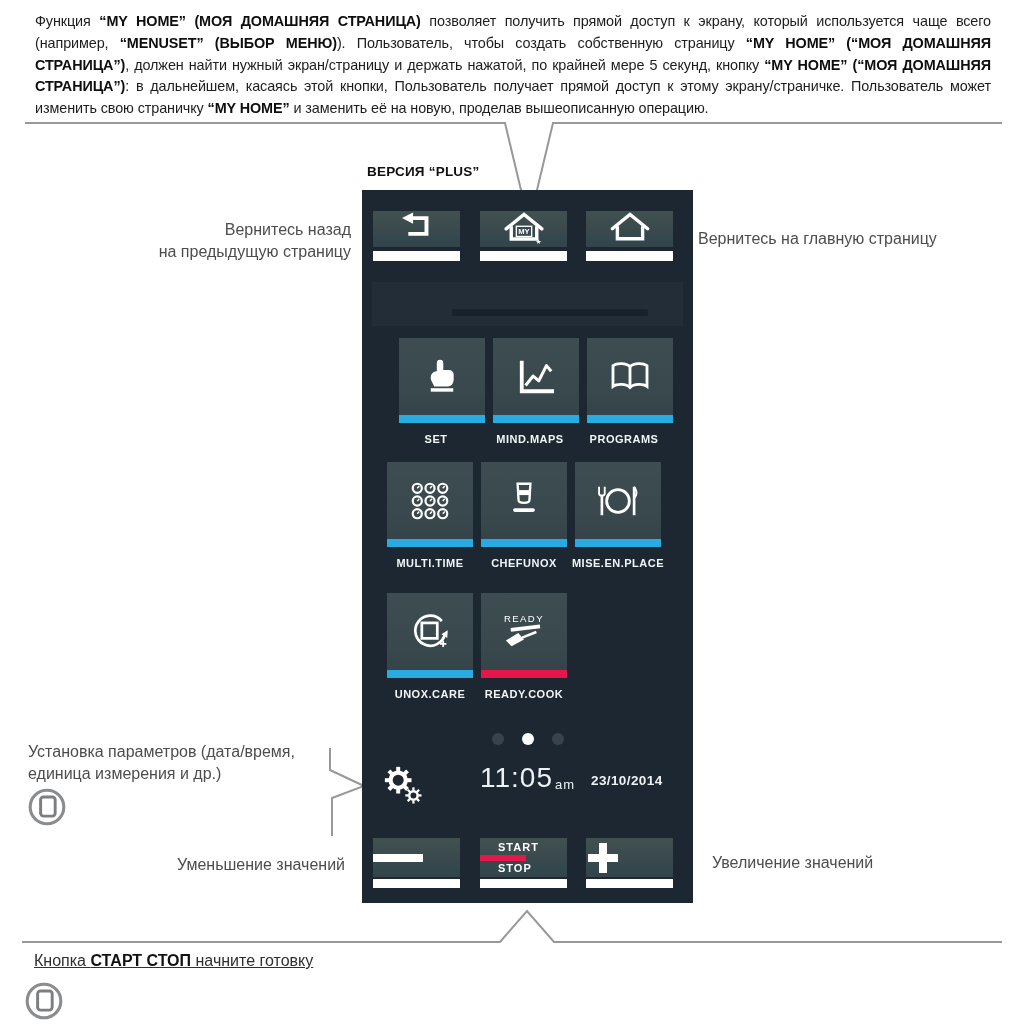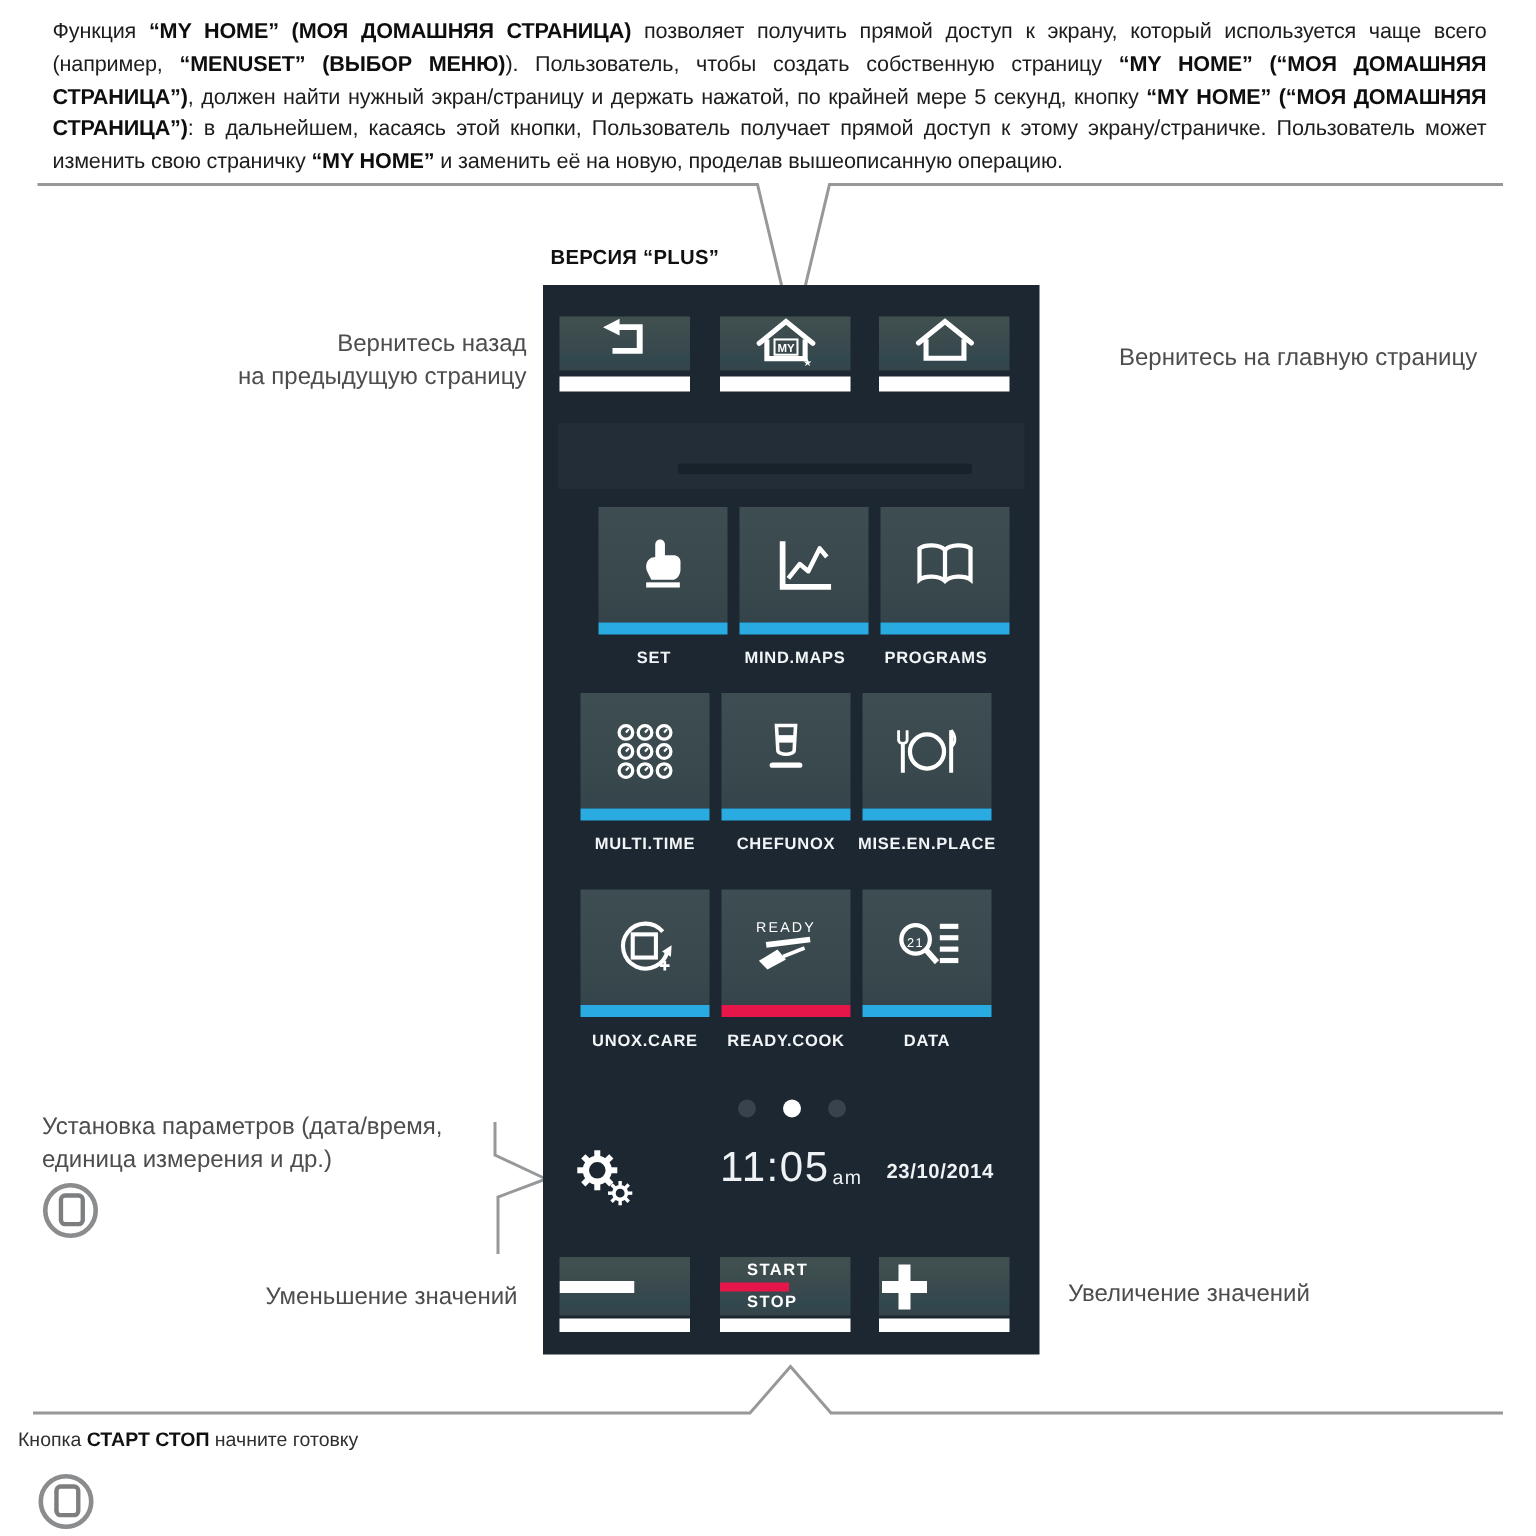--- a/index.html
+++ b/index.html
@@ -12,25 +12,25 @@
   .intro b{color:#0e0e0f;}
 
   
   .leaders{position:absolute;left:0;top:0;pointer-events:none;}
 
   
   .version-label{position:absolute;left:367px;top:164px;font-size:13.5px;font-weight:bold;
     color:#101012;letter-spacing:0.2px;}
   .ann{position:absolute;font-size:16px;line-height:22px;color:#4d4d4f;}
   .ann-back{top:219px;right:673px;text-align:right;}
-  .ann-home{left:746px;top:228px;}
+  .ann-home{left:698px;top:228px;}
   .ann-settings{left:28px;top:741px;}
   .ann-decrease{right:679px;top:854px;text-align:left;}
   .ann-increase{left:712px;top:852px;}
-  .footer-note{position:absolute;left:12px;top:952px;font-size:13px;color:#2f2f31;}
+  .footer-note{position:absolute;left:34px;top:952px;font-size:16px;color:#2f2f31;text-decoration:underline;}
   .footer-note b{color:#111;}
   .booklet{position:absolute;width:40px;height:40px;}
   .booklet-1{left:27px;top:787px;}
   .booklet-2{left:24px;top:981px;}
 
   
   .device-panel{position:absolute;left:362px;top:190px;width:331px;height:713px;background:#1c2731;}
   .nav-unit,.ctrl-unit{position:absolute;width:87px;}
   .nav-unit{top:21px;}
   .ctrl-unit{top:648px;}
@@ -263,35 +263,20 @@
       <div class="tile-body">
         <svg width="44" height="40" viewBox="0 0 46 42">
           <text x="23" y="10" text-anchor="middle" font-size="10" letter-spacing="1.5" fill="#fff" font-family="Liberation Sans, sans-serif">READY</text>
           <rect x="9" y="15" width="31" height="4" fill="#fff" transform="rotate(-7 24 17)"></rect>
           <path d="M4 30 L17 22 L23 29 L10 36 Z" fill="#fff"></path>
           <path d="M21 27 L36 21" stroke="#fff" stroke-width="2.6"></path>
         </svg>
       </div>
       <div class="tile-bar" style="background: rgb(230, 22, 74);"></div>
       <div class="tile-label">READY.COOK</div>
-    </div>
-    <div class="tile r3 c3">
-      <div class="tile-body">
-        <svg width="44" height="38" viewBox="0 0 46 40">
-          <circle cx="15" cy="14" r="10" fill="none" stroke="#fff" stroke-width="3"></circle>
-          <path d="M22 21 L30 30" stroke="#fff" stroke-width="4"></path>
-          <text x="9" y="19" font-size="9" fill="#fff" font-family="Liberation Sans, sans-serif" letter-spacing="1">21</text>
-          <rect x="32" y="3" width="13" height="3.6" fill="#fff"></rect>
-          <rect x="32" y="11" width="13" height="3.6" fill="#fff"></rect>
-          <rect x="32" y="19" width="13" height="3.6" fill="#fff"></rect>
-          <rect x="32" y="27" width="13" height="3.6" fill="#fff"></rect>
-        </svg>
-      </div>
-      <div class="tile-bar" style="background: rgb(41, 171, 226);"></div>
-      <div class="tile-label">DATA</div>
     </div>
 
     <div class="pager">
       <span class="dot"></span>
       <span class="dot active"></span>
       <span class="dot"></span>
     </div>
 
     <div class="status-row">
       <div class="gear-btn">

